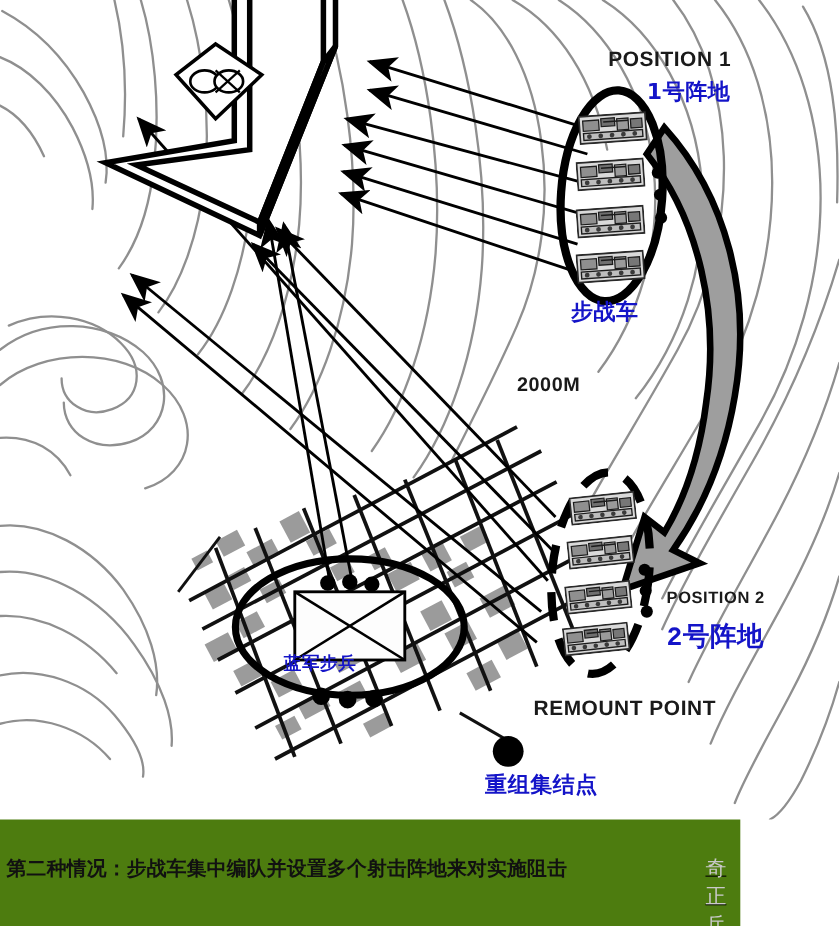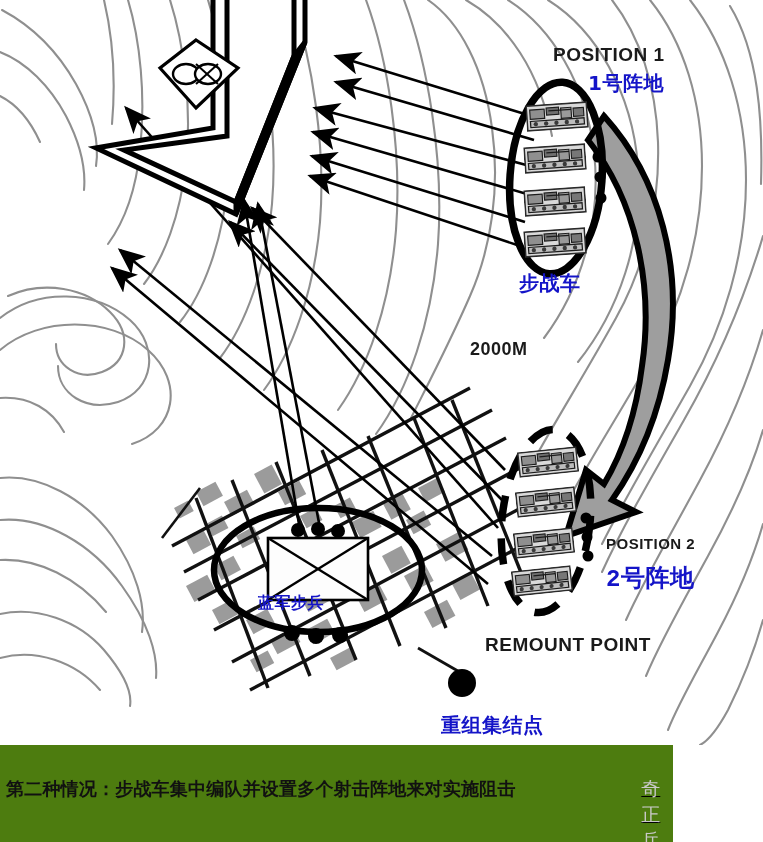--- a/index.html
+++ b/index.html
@@ -88,21 +88,20 @@
   .lbl-remount {
     left: 485px; top: 634px;
     font-size: 19px;
     color: #1a1a1a;
   }
   .lbl-remount-cn {
     left: 441px; top: 700px;
     font-size: 20px;
     color: #1414c8;
     font-family: Liberation Serif, serif;
-    margin-top: 12px;
   }
   #caption {
     position: absolute;
     left: 6px;
     top: 777px;
     font-size: 18px;
     font-weight: bold;
     color: #111111;
     font-family: Liberation Mono, monospace;
     letter-spacing: 0.2px;

